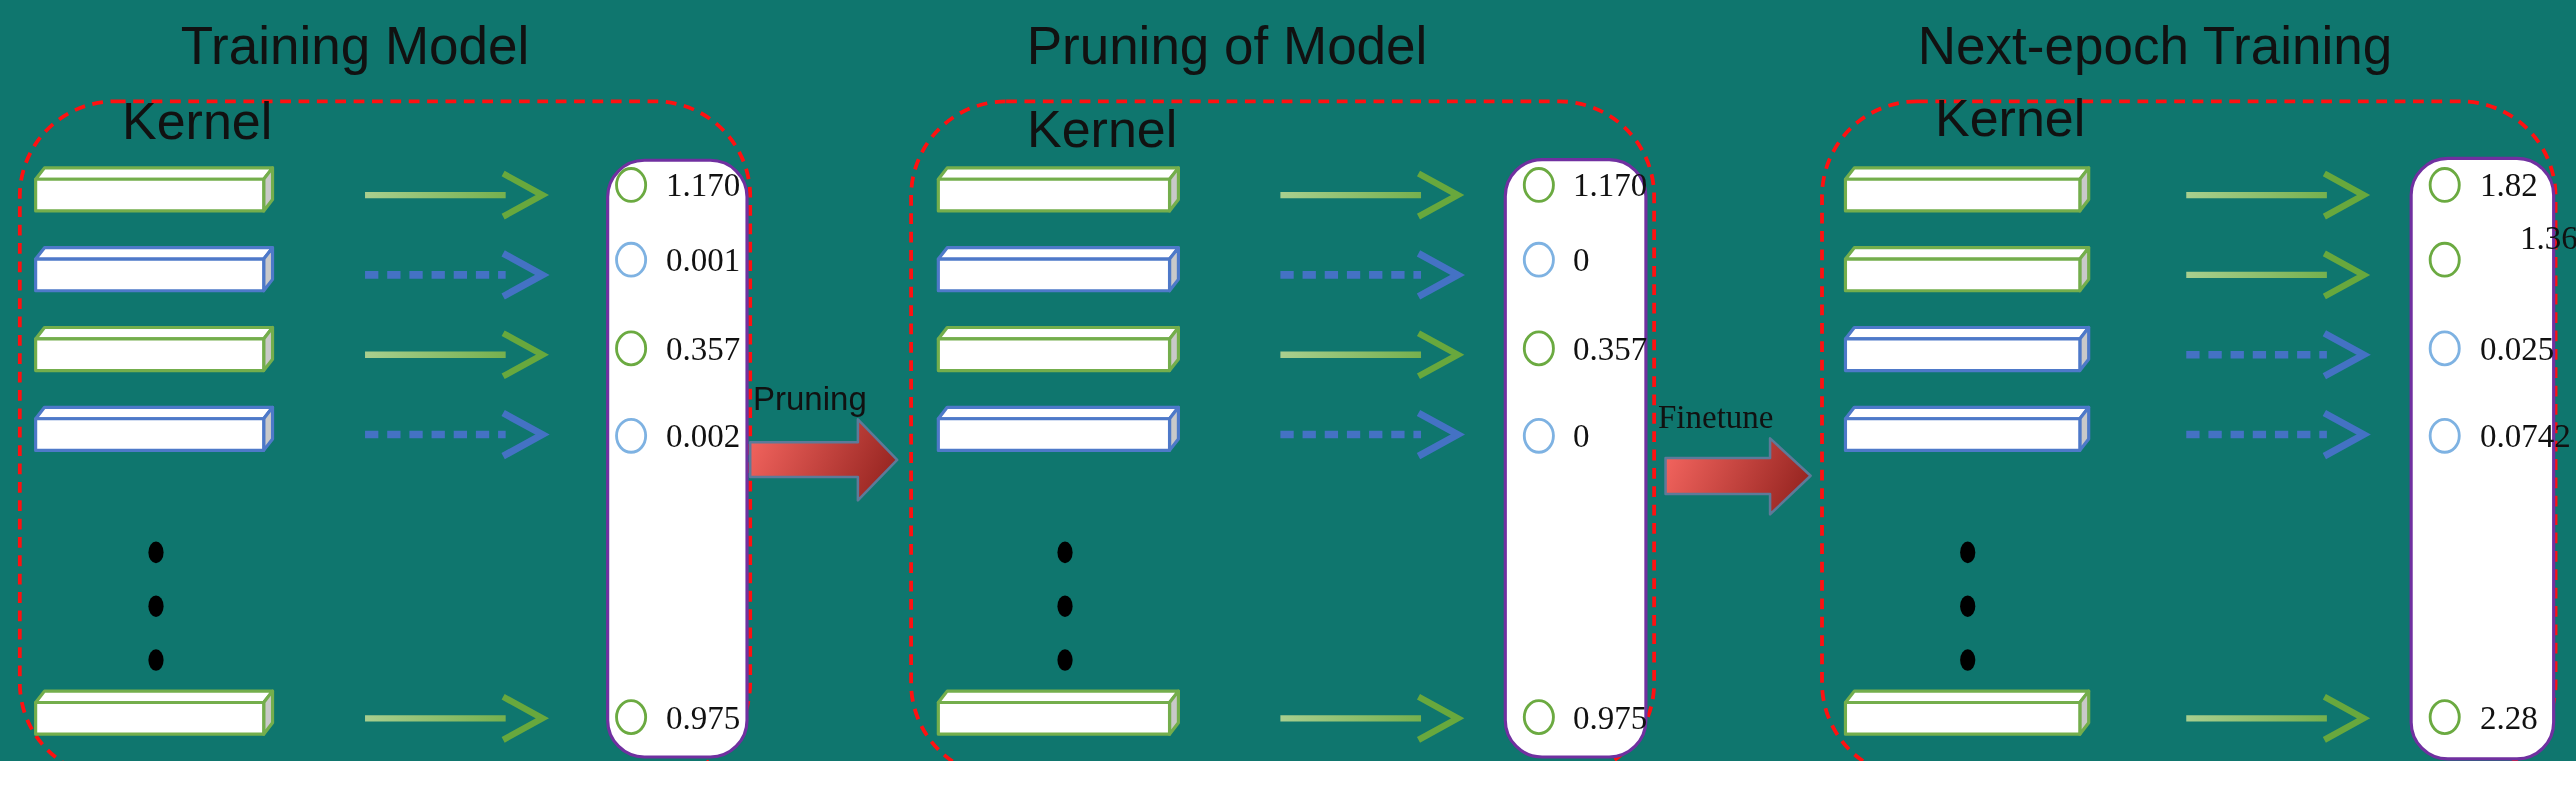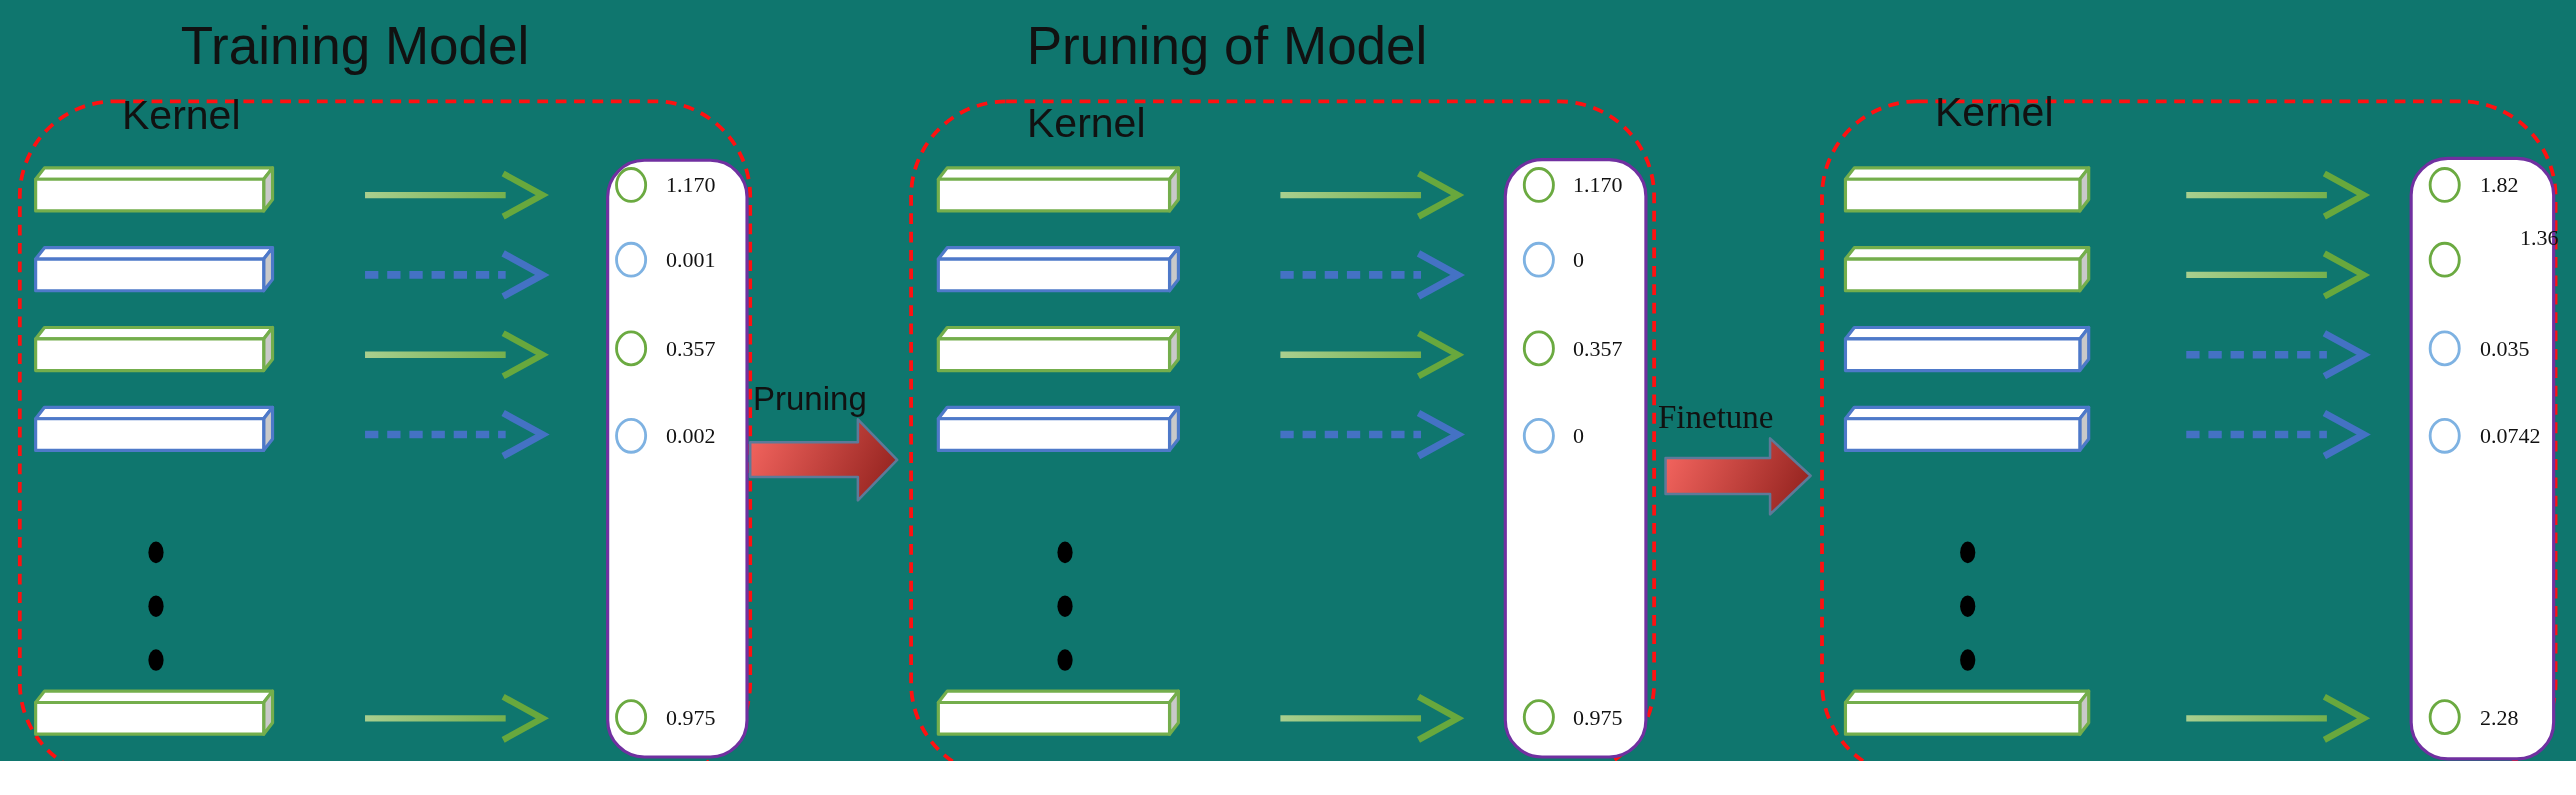--- a/index.html
+++ b/index.html
@@ -28,22 +28,22 @@
   .score-circle{fill:none;stroke-width:4.5;}
   .score-circle.green{stroke:var(--circle_green,#6BAA41);}
   .score-circle.blue{stroke:var(--circle_blue,#7EB2E2);}
 
   .dot{fill:var(--dots_black,#000);}
 
   .transition-arrow{stroke:var(--transition_arrow_outline,#5D7A99);stroke-width:4;stroke-linejoin:round;}
 
   .lbl{position:absolute;color:var(--text_black,#111);white-space:nowrap;}
   .fig-title{font-size:53px;line-height:1;transform:translateX(-50%);}
-  .kernel-label{font-size:41px;line-height:1;text-align:center;}
-  .value-label{font-family:"Liberation Serif",serif;font-size:22px;line-height:38px;}
+  .kernel-label{font-size:52px;line-height:1;text-align:center;}
+  .value-label{font-family:"Liberation Serif",serif;font-size:33px;line-height:38px;}
   .transition-label{font-size:33px;line-height:1;}
 </style>
 </head>
 <body>
 
 <div id="canvas">
 
   <svg id="diagram-svg" width="2576" height="795" viewBox="0 0 4064 1255">
     <defs>
       <linearGradient id="gradGreen0" gradientUnits="userSpaceOnUse" x1="575" y1="0" x2="855" y2="0">
@@ -241,20 +241,21 @@
         <ellipse class="dot" cx="3105" cy="957" rx="12" ry="17"></ellipse>
         <ellipse class="dot" cx="3105" cy="1042" rx="12" ry="17"></ellipse>
       </g>
 
     <polygon class="transition-arrow" fill="url(#gradRed0)" points="1183,698 1353,698 1353,662 1415,726 1353,790 1353,753 1183,753"></polygon>
     <polygon class="transition-arrow" fill="url(#gradRed1)" points="2628,723 2793,723 2793,692 2857,751 2793,812 2793,780 2628,780"></polygon>
   </svg>
 
   <div class="lbl fig-title" style="left:355px;top:19px;">Training Model</div>
   <div class="lbl fig-title" style="left:1227px;top:19px;">Pruning of Model</div>
+  <div class="lbl fig-title" style="left:2155px;top:19px;">Next-epoch Training</div>
 
   <div class="lbl kernel-label" style="left:122px;top:95px;">Kernel</div>
   <div class="lbl kernel-label" style="left:1027px;top:103px;">Kernel</div>
   <div class="lbl kernel-label" style="left:1935px;top:92px;">Kernel</div>
 
   <div class="lbl transition-label" style="left:753px;top:382px;">Pruning</div>
   <div class="lbl transition-label" style="left:1658px;top:401px;font-family:Liberation Serif, serif;">Finetune</div>
 
   <div class="lbl value-label" style="left:666px;top:166px;">1.170</div>
   <div class="lbl value-label" style="left:666px;top:241px;">0.001</div>
@@ -263,17 +264,17 @@
   <div class="lbl value-label" style="left:666px;top:699px;">0.975</div>
 
   <div class="lbl value-label" style="left:1573px;top:166px;">1.170</div>
   <div class="lbl value-label" style="left:1573px;top:241px;">0</div>
   <div class="lbl value-label" style="left:1573px;top:330px;">0.357</div>
   <div class="lbl value-label" style="left:1573px;top:417px;">0</div>
   <div class="lbl value-label" style="left:1573px;top:699px;">0.975</div>
 
   <div class="lbl value-label" style="left:2480px;top:166px;">1.82</div>
   <div class="lbl value-label" style="left:2480px;top:219px;margin-left:40px;">1.36</div>
-  <div class="lbl value-label" style="left:2480px;top:330px;">0.035</div>
+  <div class="lbl value-label" style="left:2480px;top:330px;">0.025</div>
   <div class="lbl value-label" style="left:2480px;top:417px;">0.0742</div>
   <div class="lbl value-label" style="left:2480px;top:699px;">2.28</div>
 </div>
 
 
 </body></html>

